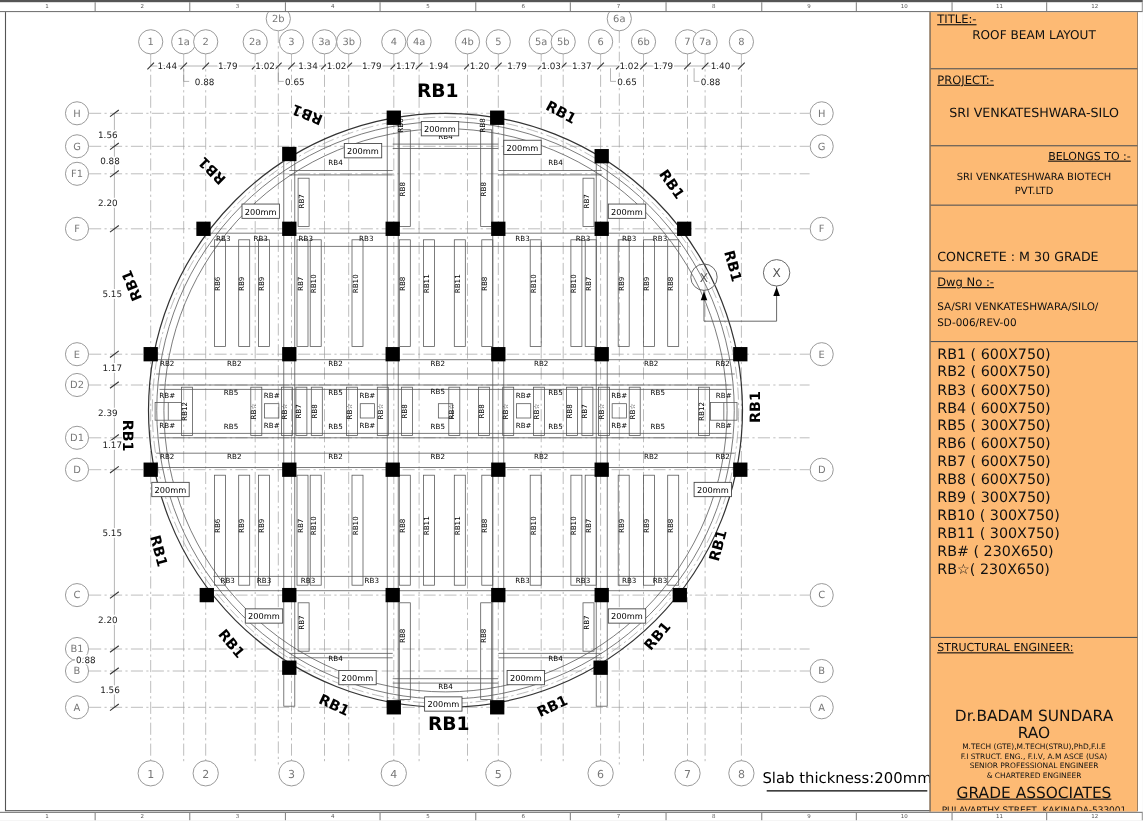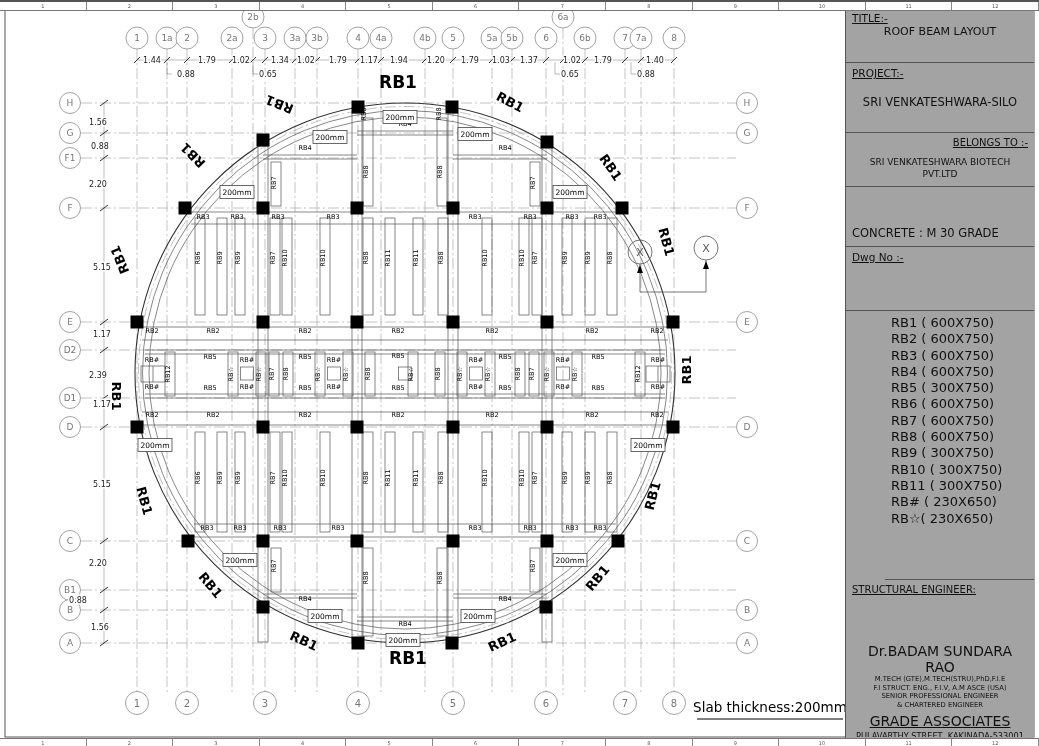--- a/index.html
+++ b/index.html
@@ -3,31 +3,31 @@
 <meta charset="utf-8">
 <style>
   html,body{margin:0;padding:0;background:#e8e8e8;}
   .sheet{position:relative;width:1039px;height:746px;background:#fff;overflow:hidden;
          font-family:"DejaVu Sans",sans-serif;color:#111;}
   svg{position:absolute;left:0;top:0;}
   .ruler{position:absolute;left:0;width:1039px;height:8px;display:flex;background:#fff;z-index:5;}
   .ruler.top{top:0;border-bottom:1px solid #777;border-top:2px solid #555;}
   .ruler.bot{top:738px;border-top:1px solid #777;border-bottom:2px solid #555;}
   .ruler .cell{flex:1;border-right:1px solid #888;font-size:5px;line-height:8px;text-align:center;color:#555;}
-  .tb{position:absolute;left:845px;top:8px;width:189px;height:730px;background:#a3a3a3;
+  .tb{position:absolute;left:845px;top:8px;width:189px;height:730px;background:#fdba74;
       border-left:1.3px solid #555;box-sizing:border-box;z-index:4;}
   .tb .sec{box-sizing:border-box;border-bottom:1.2px solid #555;padding:4px 6px;overflow:hidden;}
   .lbl{font-size:10.5px;text-decoration:underline;}
   .c{text-align:center;}
   .title-val{font-size:11px;margin-top:1px;}
   .proj-val{font-size:11.5px;margin-top:16px;}
   .bel-val{font-size:9px;margin-top:8px;line-height:12px;}
   .mat{font-size:11.5px;line-height:17px;padding:10px 0 0 10px;white-space:pre;}
   .dwg-val{font-size:9.5px;margin-top:10px;line-height:14px;}
-  .sched{padding:10px 0 0 24px;margin-left:39px;}
+  .sched{padding:10px 0 0 24px;}
   .sched div{font-size:13px;line-height:16.3px;white-space:pre;}
   .eng-name{font-size:14px;margin-top:48px;text-align:center;}
   .cred{font-size:6.8px;line-height:8.6px;}
   .firm{font-size:14px;text-decoration:underline;margin-top:4px;}
   .addr{font-size:8.2px;margin-top:2px;}
 </style>
 </head>
 <body>
 
 <div class="sheet">
@@ -576,20 +576,24 @@
         <div>SRI VENKATESHWARA BIOTECH</div>
         <div>PVT.LTD</div>
       </div>
     </div>
     <div class="sec mat" style="height:60px;">
       <div>CONCRETE : M 30 GRADE</div>
       
     </div>
     <div class="sec" style="height:64px;">
       <div class="lbl">Dwg No :-</div>
+      <div class="dwg-val">
+        <div>SA/SRI VENKATESHWARA/SILO/</div>
+        <div>SD-006/REV-00</div>
+      </div>
     </div>
     <div class="sec sched" style="height:269px;" id="schedule">
         <div>RB1 ( 600X750)</div>
         <div>RB2 ( 600X750)</div>
         <div>RB3 ( 600X750)</div>
         <div>RB4 ( 600X750)</div>
         <div>RB5 ( 300X750)</div>
         <div>RB6 ( 600X750)</div>
         <div>RB7 ( 600X750)</div>
         <div>RB8 ( 600X750)</div>

